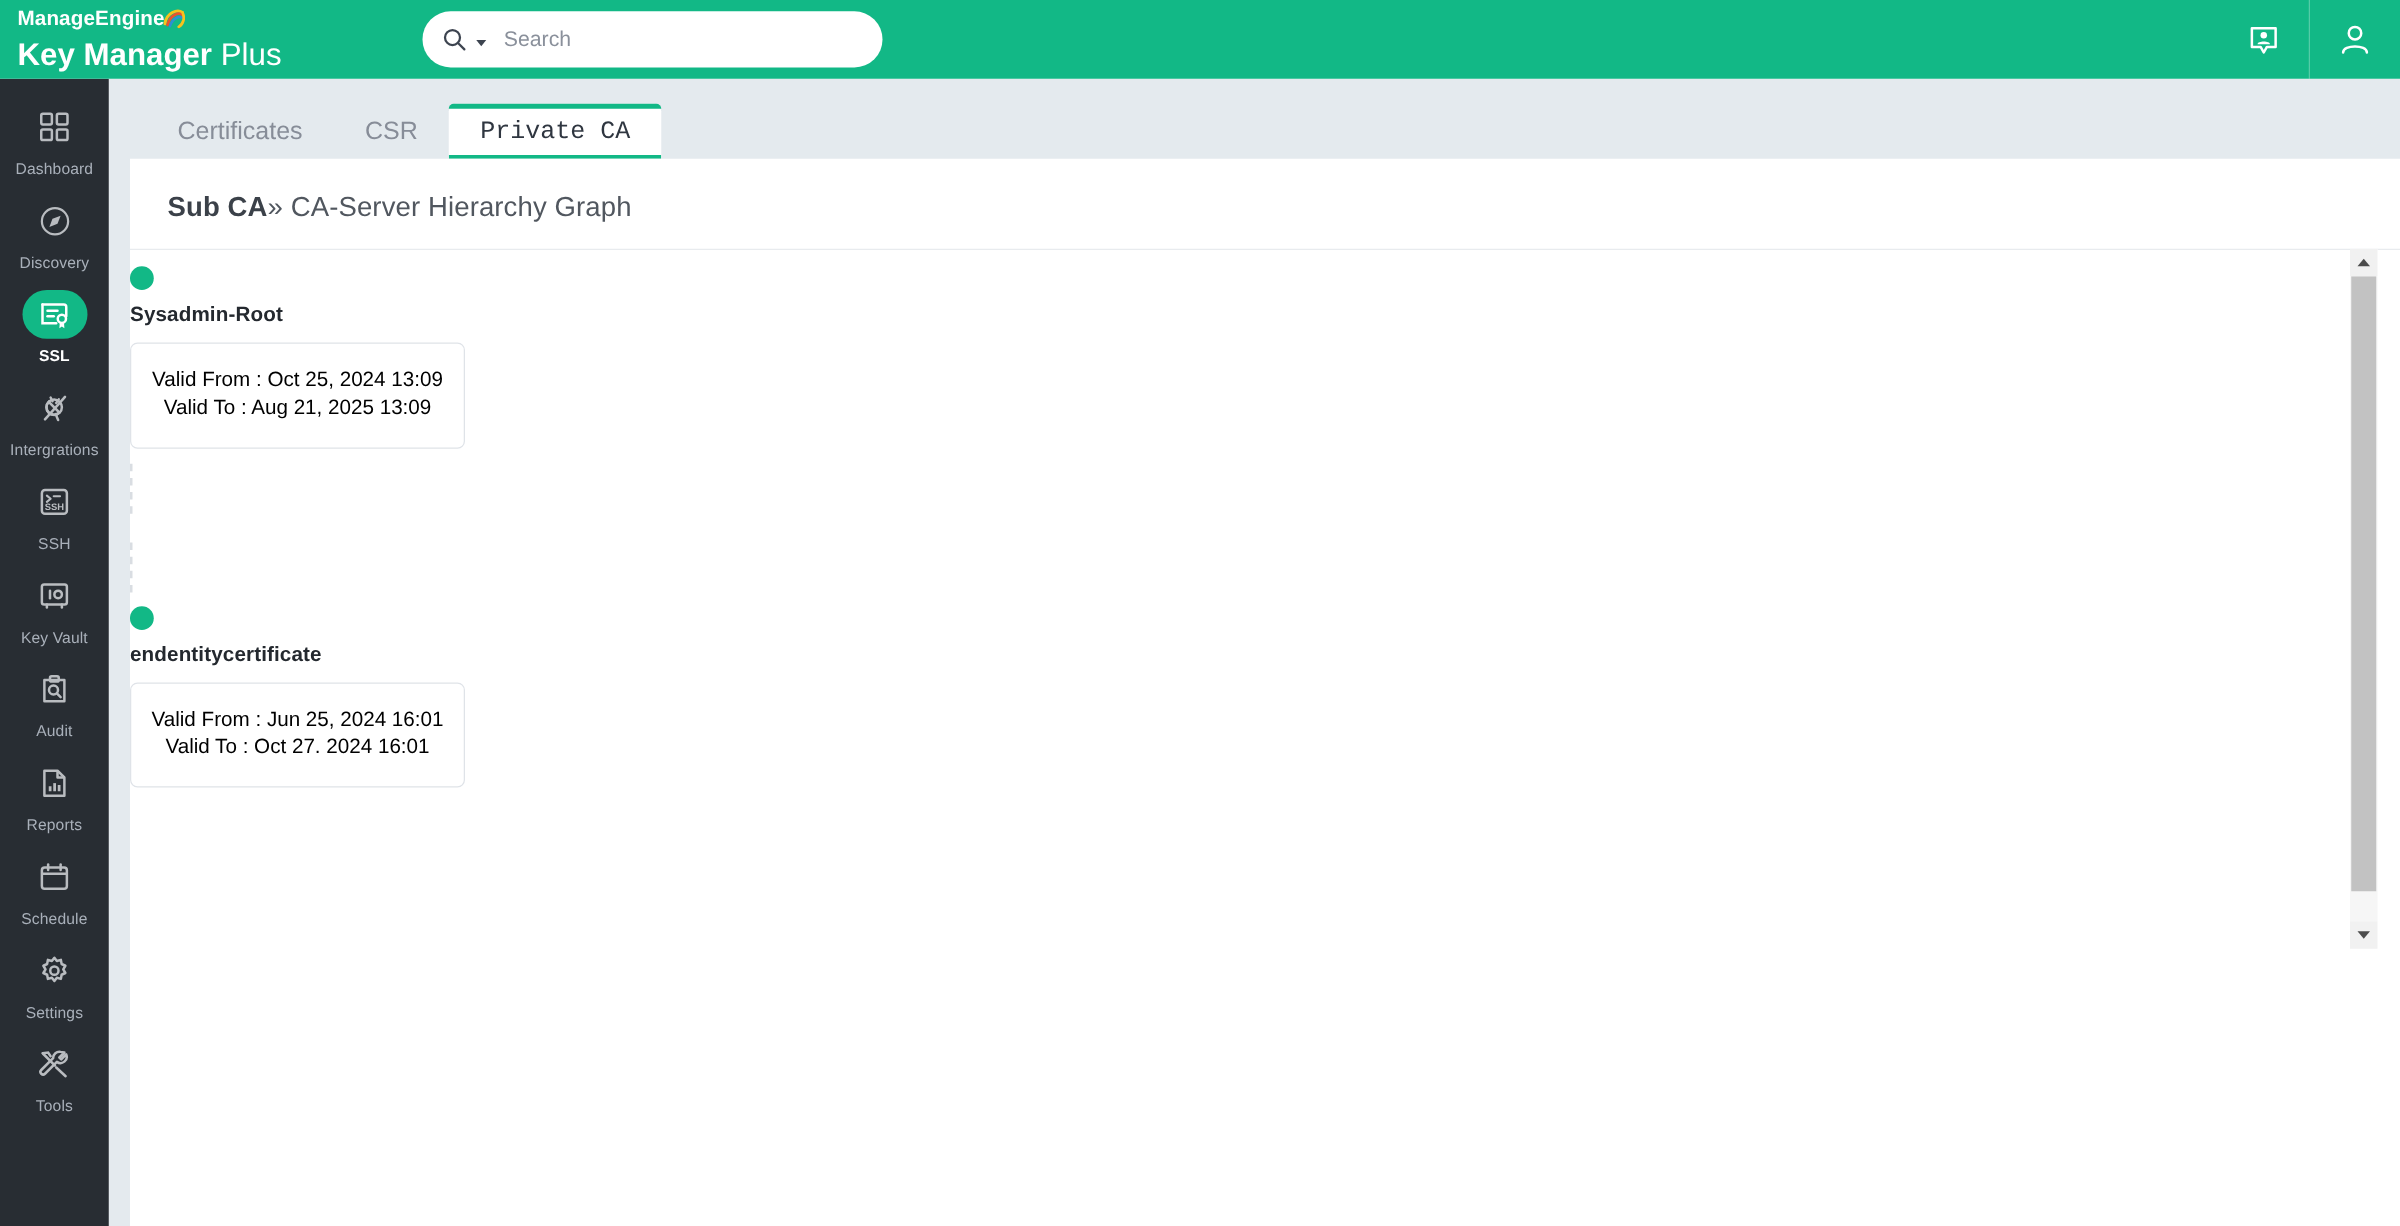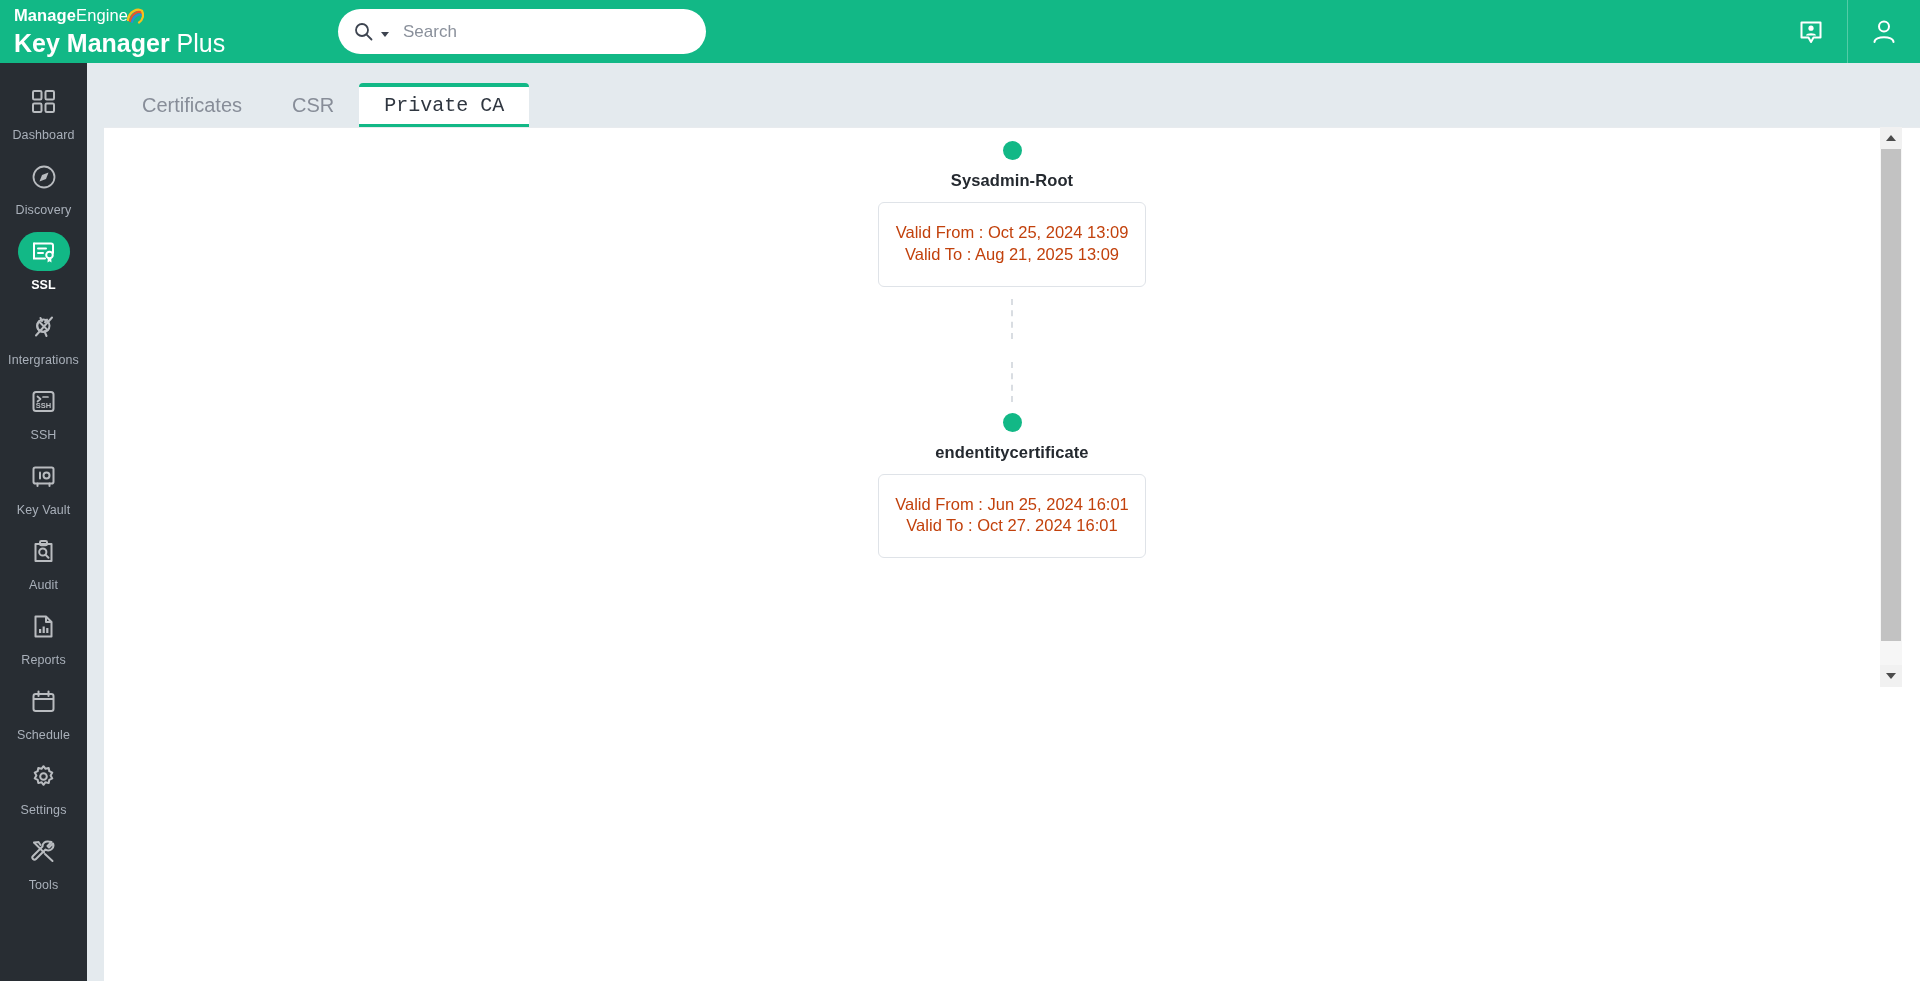--- a/index.html
+++ b/index.html
@@ -11,21 +11,21 @@
   .app { position: relative; width: 1920px; height: 981px; display: flex; flex-direction: column; }
 
   
   .header {
     height: 63px; min-height: 63px; background: #12b886;
     display: flex; align-items: center; position: relative; z-index: 5;
   }
   .brand { width: 330px; padding-left: 14px; color: #fff; line-height: 1; }
   .brand-top { font-size: 16.5px; letter-spacing: .1px; white-space: nowrap; }
   .brand-top b { font-weight: 700; margin-top: 32px; }
-  .brand-top .lt { font-weight: 400; }
+  .brand-top .lt { font-weight: 700; }
   .brand-swoosh { display:inline-block; vertical-align: -3px; margin-left: -2px; }
   .brand-bottom { font-size: 25px; font-weight: 400; margin-top: 5px; white-space: nowrap; }
   .brand-bottom b { font-weight: 700; text-align: center; }
 
   .search-wrap {
     position: absolute; left: 338px; top: 9px;
     width: 368px; height: 45px; background: #fff; border-radius: 23px;
     display: flex; align-items: center; padding: 0 16px;
   }
   .search-icon { display: flex; align-items: center; margin-right: 6px; }
@@ -89,28 +89,28 @@
   }
   .page-title b { font-weight: 700; color: #3b4149; }
 
   .graph-area { position: relative; flex: 1; min-height: 0; }
   .graph-viewport {
     position: absolute; left: 0; right: 0; top: 0; height: 560px;
     overflow: hidden; border-top: 1px solid #e8ebee;
   }
   .graph-canvas { position: relative; width: 100%; padding-top: 13px; }
 
-  .node { display: flex; flex-direction: column; align-items: center; width: 100%; }
+  .node { display: flex; flex-direction: column; align-items: flex-start; width: 100%; }
   .node-dot { width: 19px; height: 19px; border-radius: 50%; background: #12b886; }
   .node-name { font-size: 16.5px; font-weight: 700; color: #24292f; margin-top: 11px; letter-spacing: .1px; }
   .node-card {
     margin-top: 12px; width: 268px; border: 1px solid #dfe3e8; border-radius: 6px;
     background: #fff; padding: 19px 0 20px 0; text-align: center;
   }
-  .node-line { font-size: 16.5px; color: #c2410c; line-height: 1.32; white-space: nowrap; }
+  .node-line { font-size: 16.5px; color: #000000; line-height: 1.32; white-space: nowrap; }
   .connector { width: 2px; height: 40px; border-left: 2px dashed #d9dde2; margin: 12px 0 11px 0; }
 
   
   .sb { position: absolute; top: 0; right: 18px; width: 22px; height: 560px; background: #ffffff; }
   .sb-btn {
     width: 22px; height: 22px; background: #f1f1f1; display: flex; align-items: center; justify-content: center; cursor: pointer;
   }
   .sb-up { position: absolute; top: 0; left: 0; }
   .sb-down { position: absolute; bottom: 0; left: 0; }
   .sb-track { position: absolute; top: 22px; bottom: 22px; left: 0; width: 22px; background: #f6f6f6; cursor: pointer; }
@@ -305,20 +305,21 @@
     <div class="main">
 
       <div class="tabs">
         <button class="tab">Certificates</button>
         <button class="tab">CSR</button>
         <button class="tab active">Private CA</button>
       </div>
 
       <div class="panel">
 
+        <div class="page-title"><b>Sub CA</b><span>» CA-Server Hierarchy Graph</span></div>
 
         <div class="graph-area">
 
           <div class="graph-viewport">
             <div class="graph-canvas">
 
               <div class="node">
                 <span class="node-dot"></span>
                 <span class="node-name">Sysadmin-Root</span>
                 <div class="node-card">

